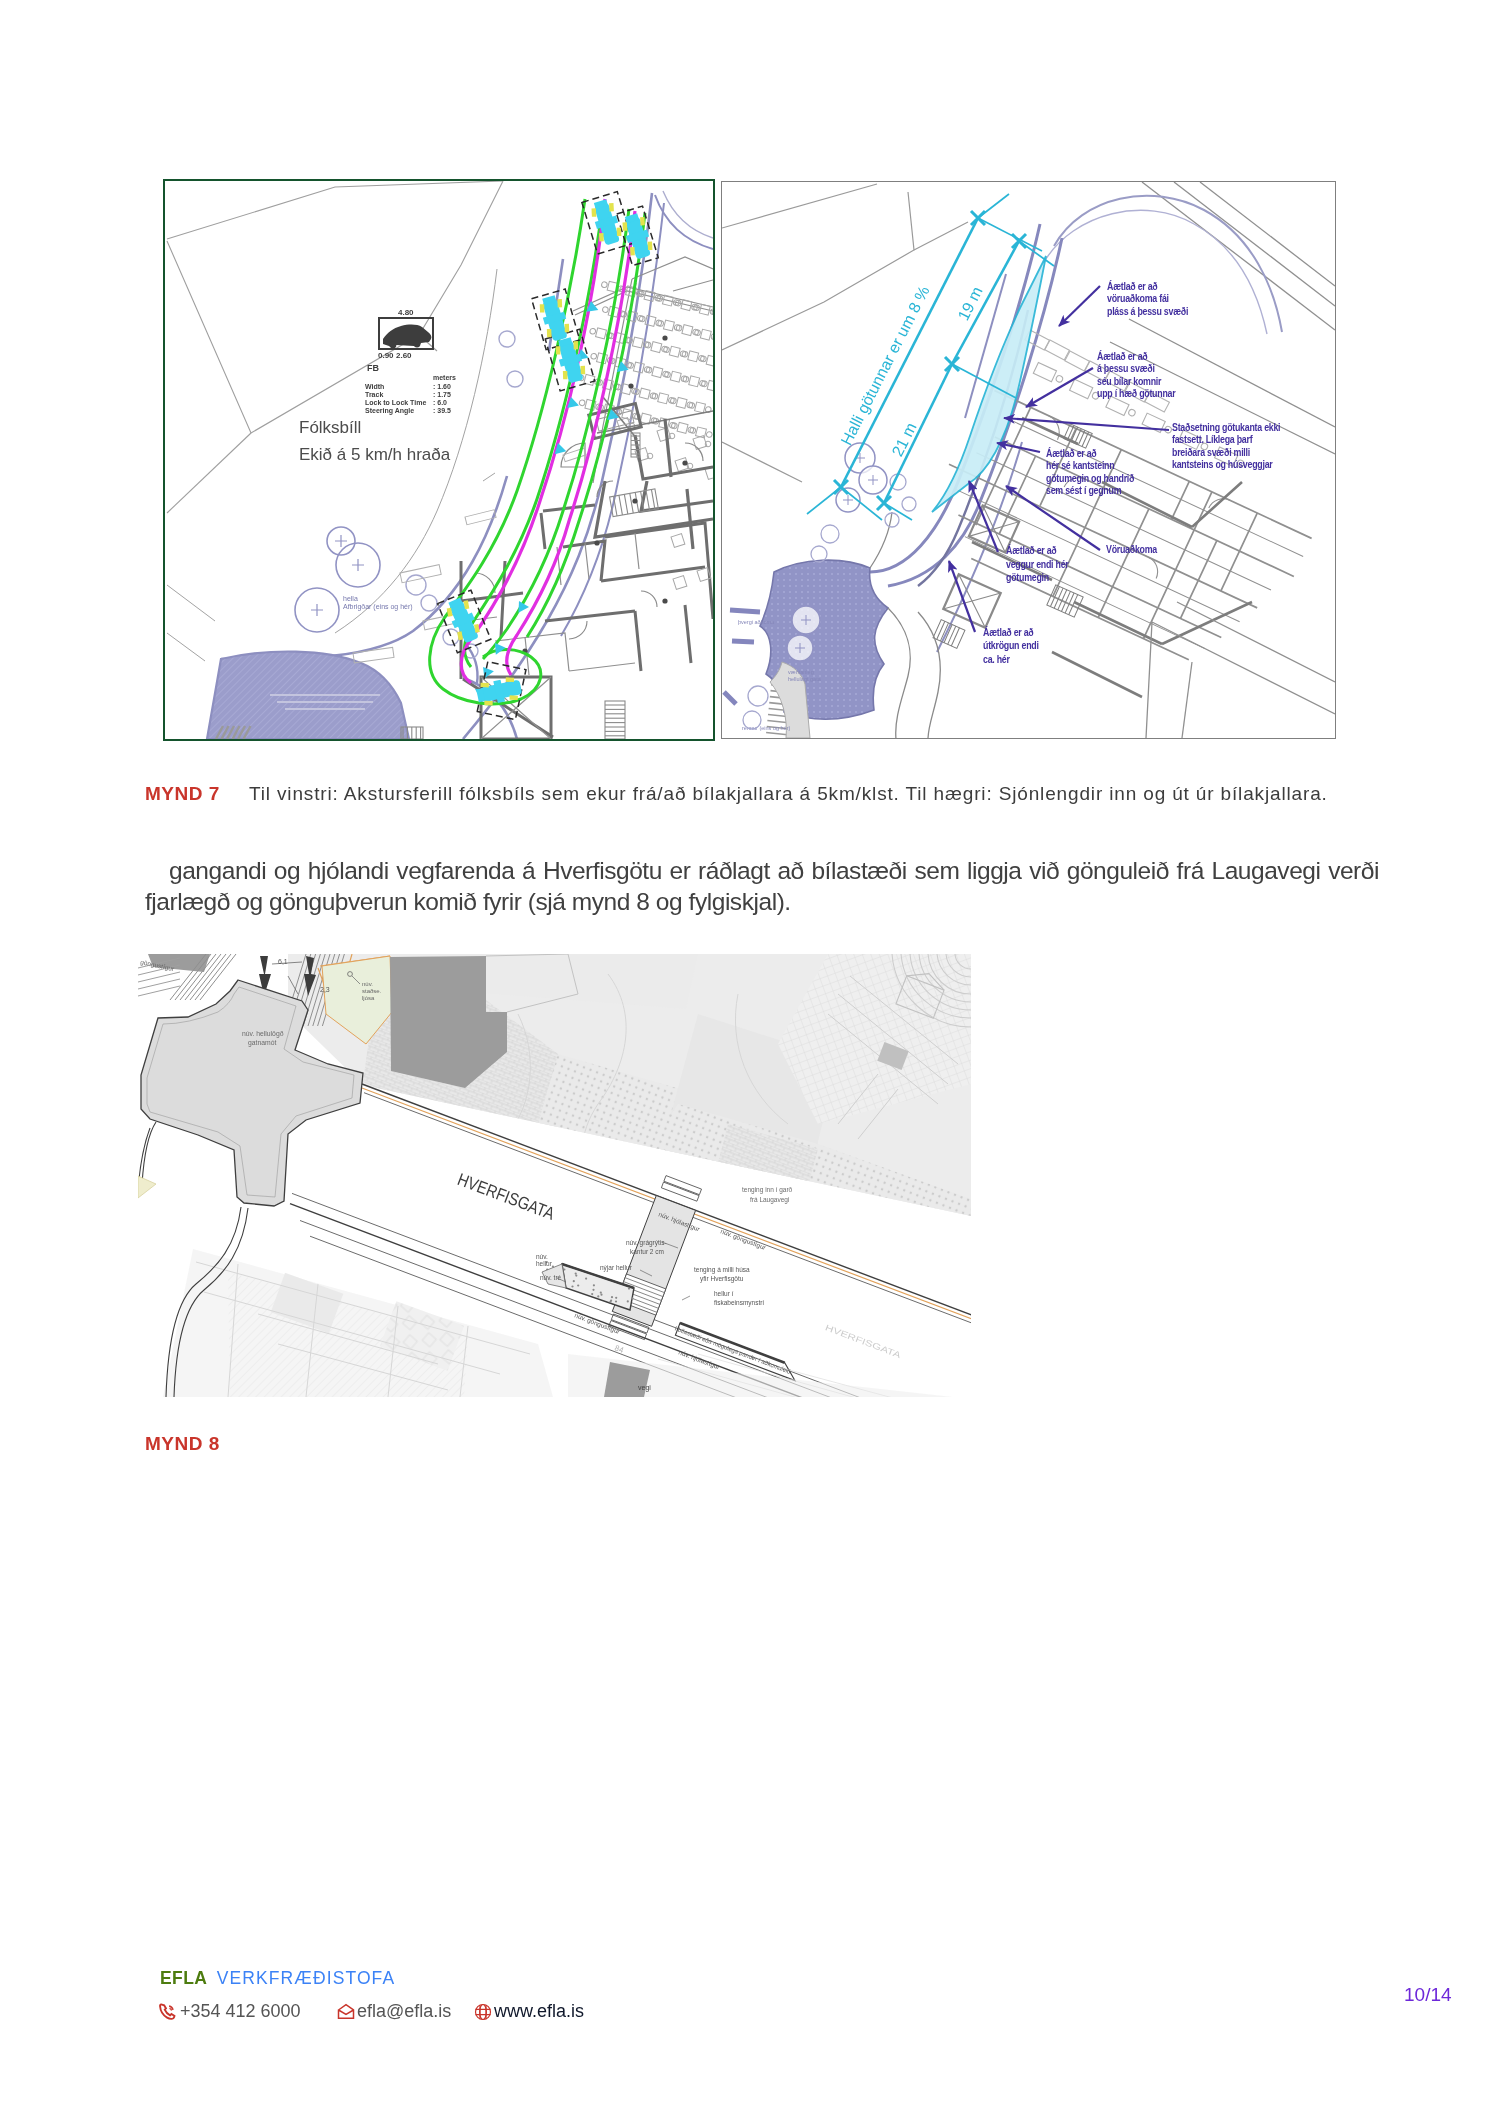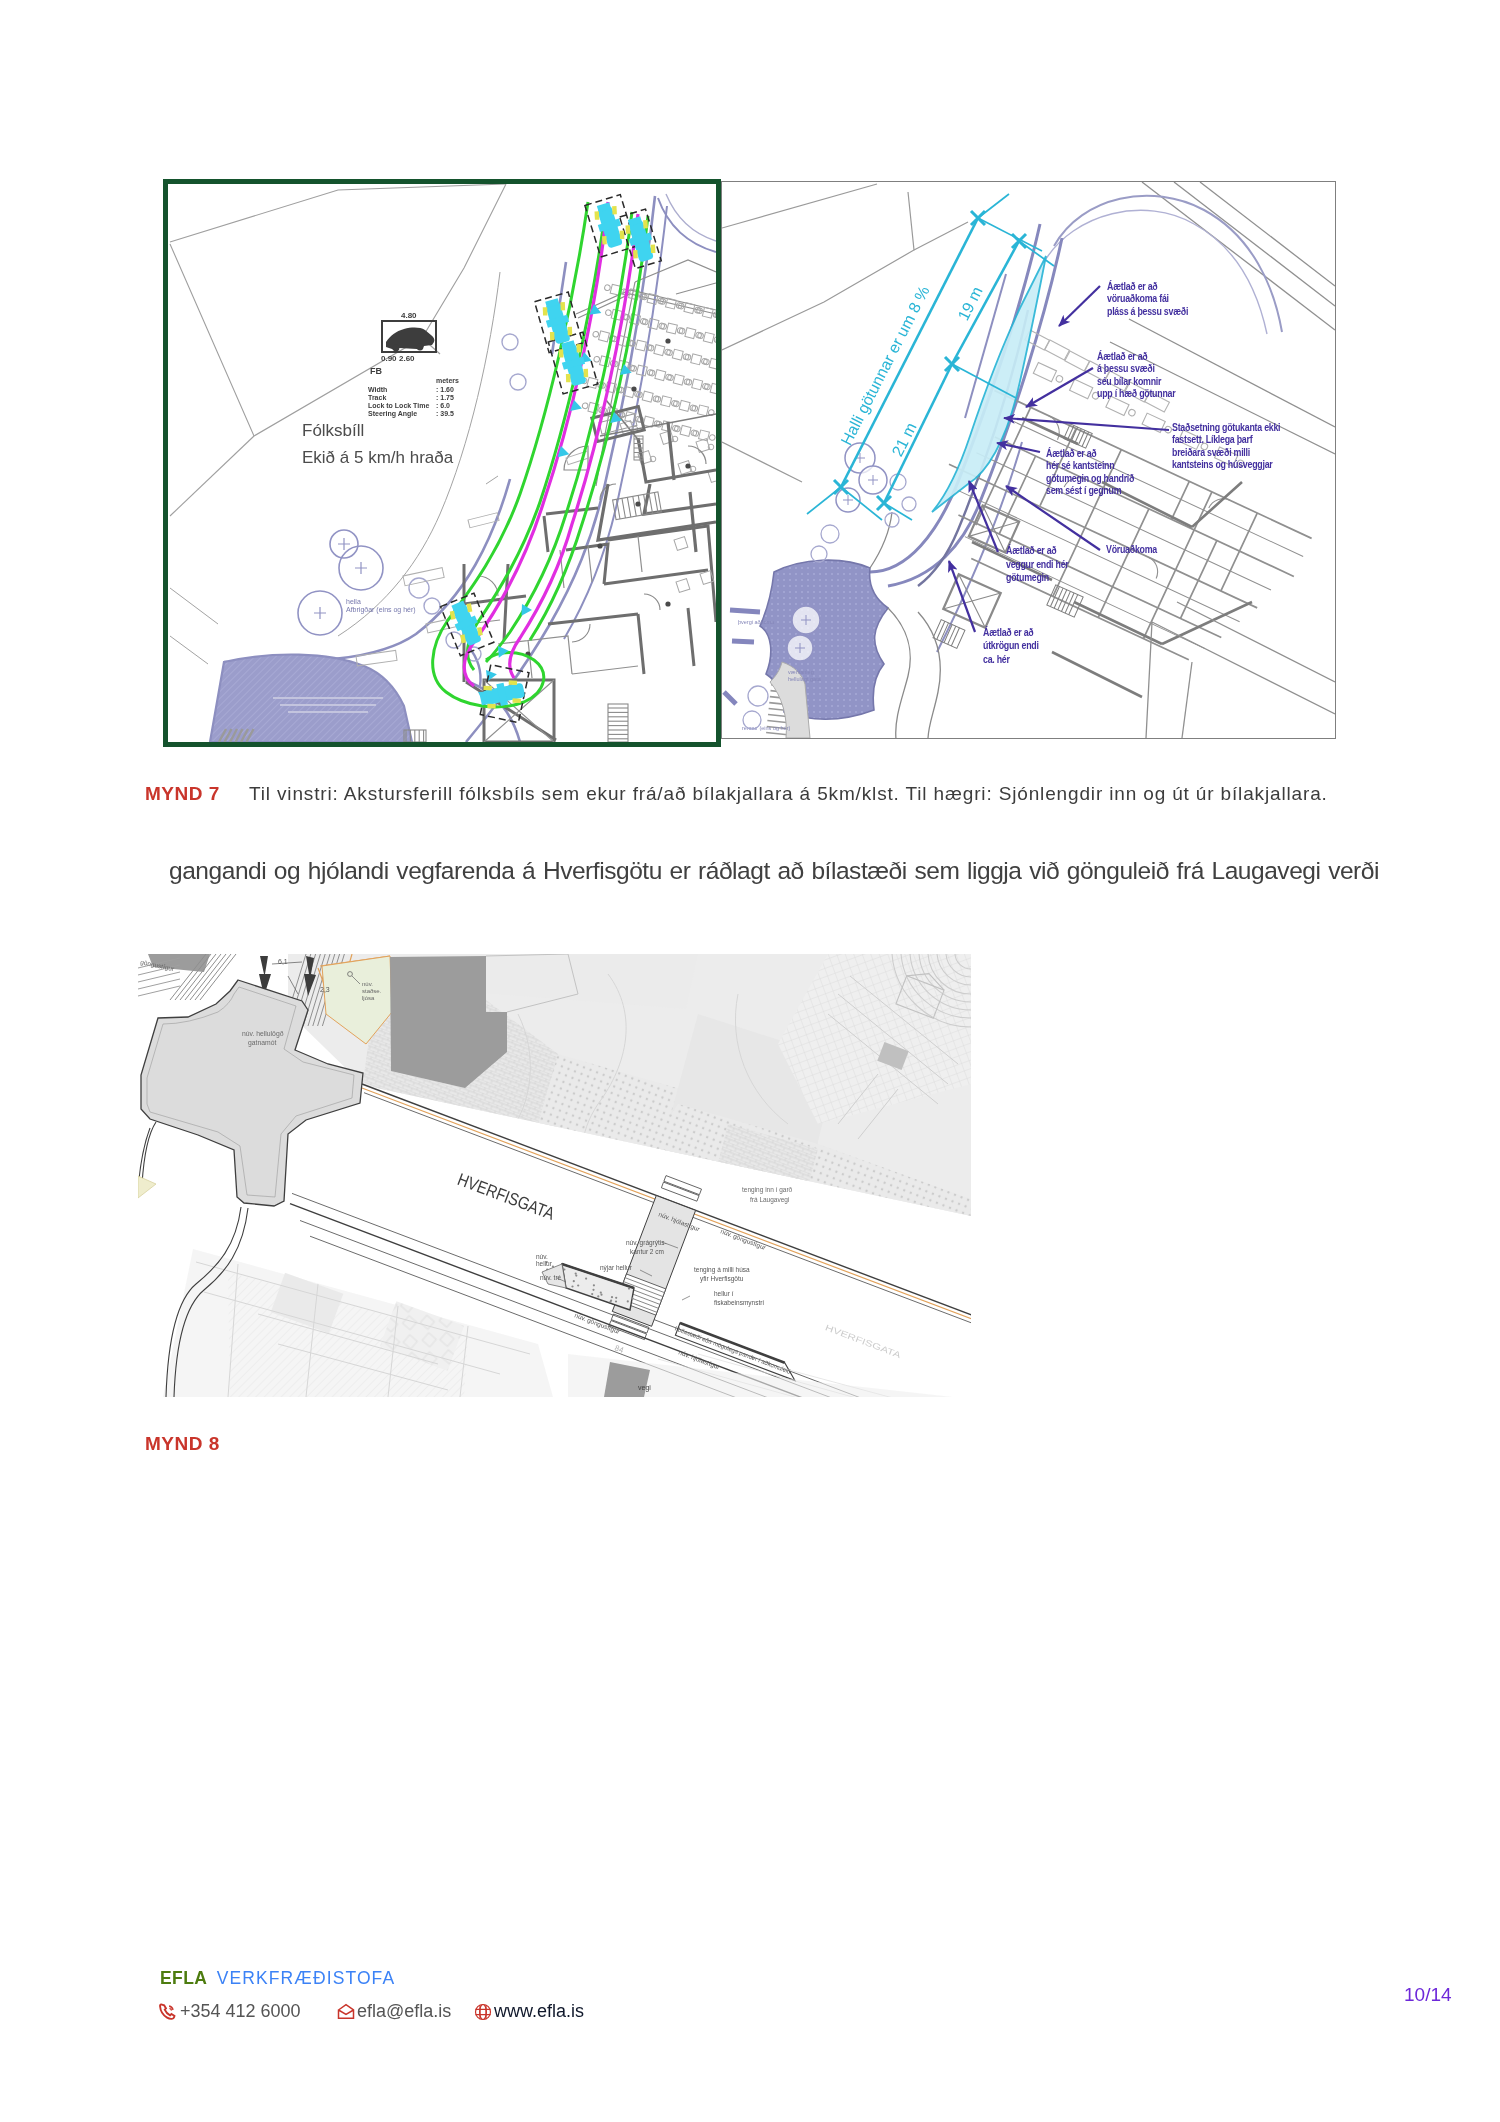--- a/index.html
+++ b/index.html
@@ -8,21 +8,21 @@
   .abs{position:absolute;}
   .cap{font-size:19px;color:#3c3c3c;letter-spacing:0.85px;}
   .capred{font-weight:bold;color:#c9352b;font-size:19px;letter-spacing:0.5px;}
   .body{font-size:24.5px;color:#404040;line-height:31px;letter-spacing:-0.45px;}
   .jline{text-align:justify;text-align-last:justify;}
 </style>
 </head>
 <body>
 <div id="page">
 
-  <div class="abs" style="left:163px;top:179px;width:548px;height:558px;border:5px solid #14532d;">
+  <div class="abs" style="left:163px;top:179px;width:548px;height:558px;border:2px solid #14532d;">
     <svg id="figL" width="548" height="558" viewBox="0 0 548 558" style="position:absolute;left:0;top:0;">
 
 <g fill="none" stroke="#9f9f9f" stroke-width="1.1">
 <path d="M 2,58 L 170,6 L 338,0"></path>
 <path d="M 338,0 L 296,84 L 254,154 L 86,252 L 2,60"></path>
 <path d="M 254,154 L 272,170"></path>
 <path d="M 86,252 L 2,332"></path>
 </g>
 
 <path fill="none" stroke="#a3a3a3" stroke-width="1" d="M 332,88 C 322,170 302,260 272,330 C 252,376 220,420 170,452"></path>
@@ -726,20 +726,21 @@
     </svg>
   </div>
 
   <div class="abs capred" style="left:145px;top:783px;">MYND 7</div>
 
   <div class="abs cap" style="left:249px;top:783px;">Til vinstri: Akstursferill fólksbíls sem ekur frá/að bílakjallara á 5km/klst. Til hægri: Sjónlengdir inn og út úr bílakjallara.</div>
 
 
   <div class="abs body jline" style="left:145px;top:855px;width:1210px;margin-left:24px;">gangandi og hjólandi vegfarenda á Hverfisgötu er ráðlagt að bílastæði sem liggja við gönguleið frá Laugavegi verði</div>
 
+  <div class="abs body" style="left:145px;top:886px;width:1210px;">fjarlægð og gönguþverun komið fyrir (sjá mynd 8 og fylgiskjal).</div>
 
   <div class="abs" style="left:138px;top:954px;width:833px;height:443px;overflow:hidden;">
     <svg id="fig8" width="833" height="443" viewBox="0 0 833 443" style="position:absolute;left:0;top:0;">
     <defs>
 <pattern id="p8dot" width="7" height="7" patternUnits="userSpaceOnUse" patternTransform="rotate(21)">
             <rect width="7" height="7" fill="#eaeaea"></rect>
             <circle cx="2" cy="2" r="1.2" fill="#cccccc"></circle>
           </pattern>
 <pattern id="p8brick" width="9" height="6" patternUnits="userSpaceOnUse" patternTransform="rotate(21)">
             <rect width="9" height="6" fill="#e8e8e8"></rect>

